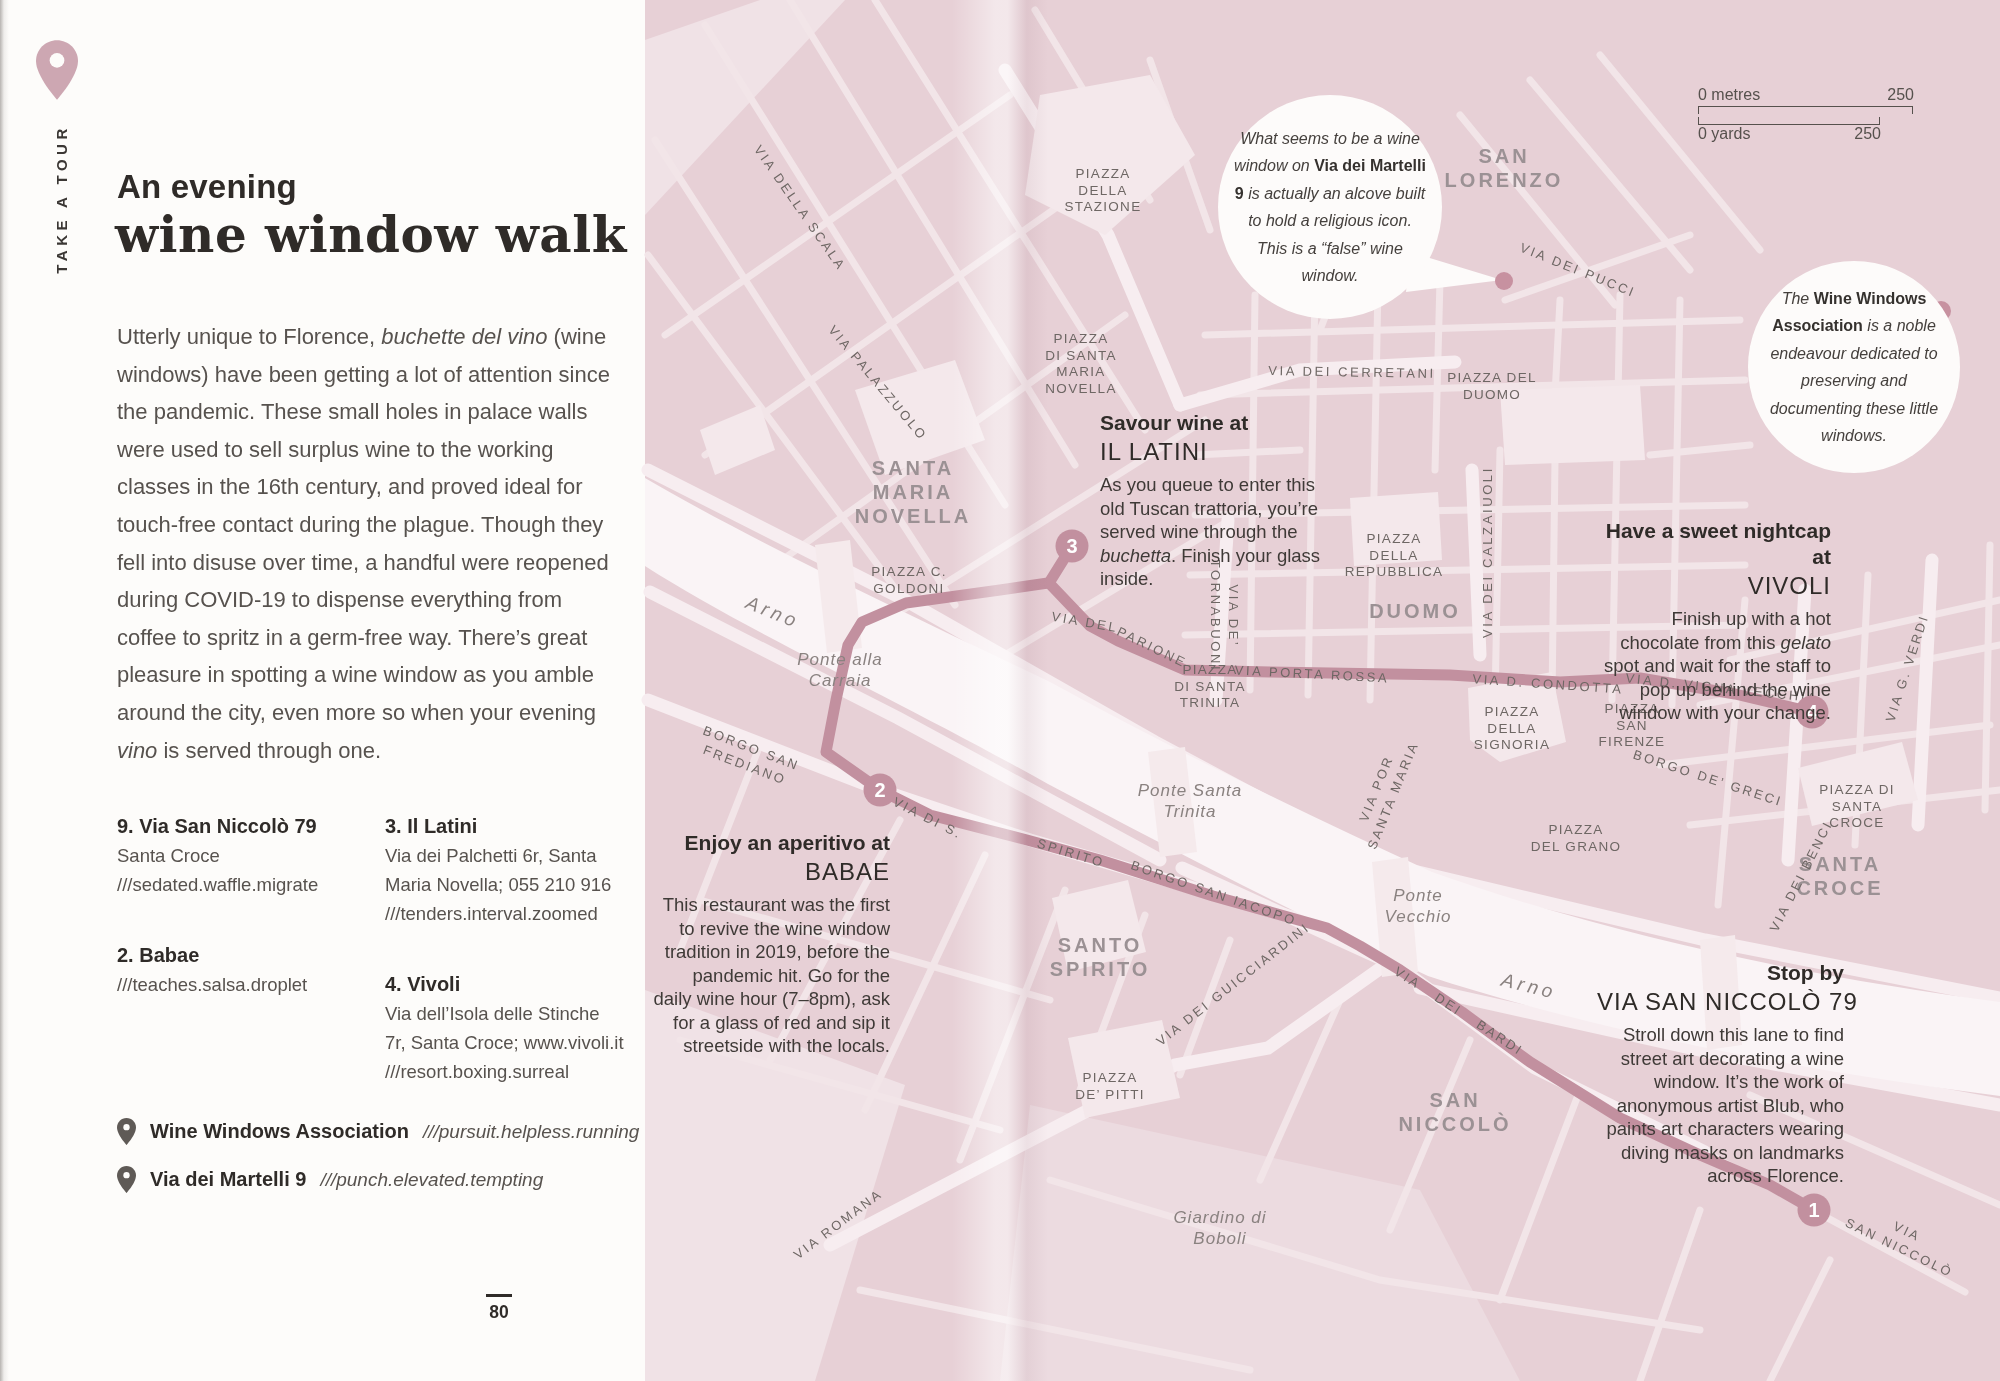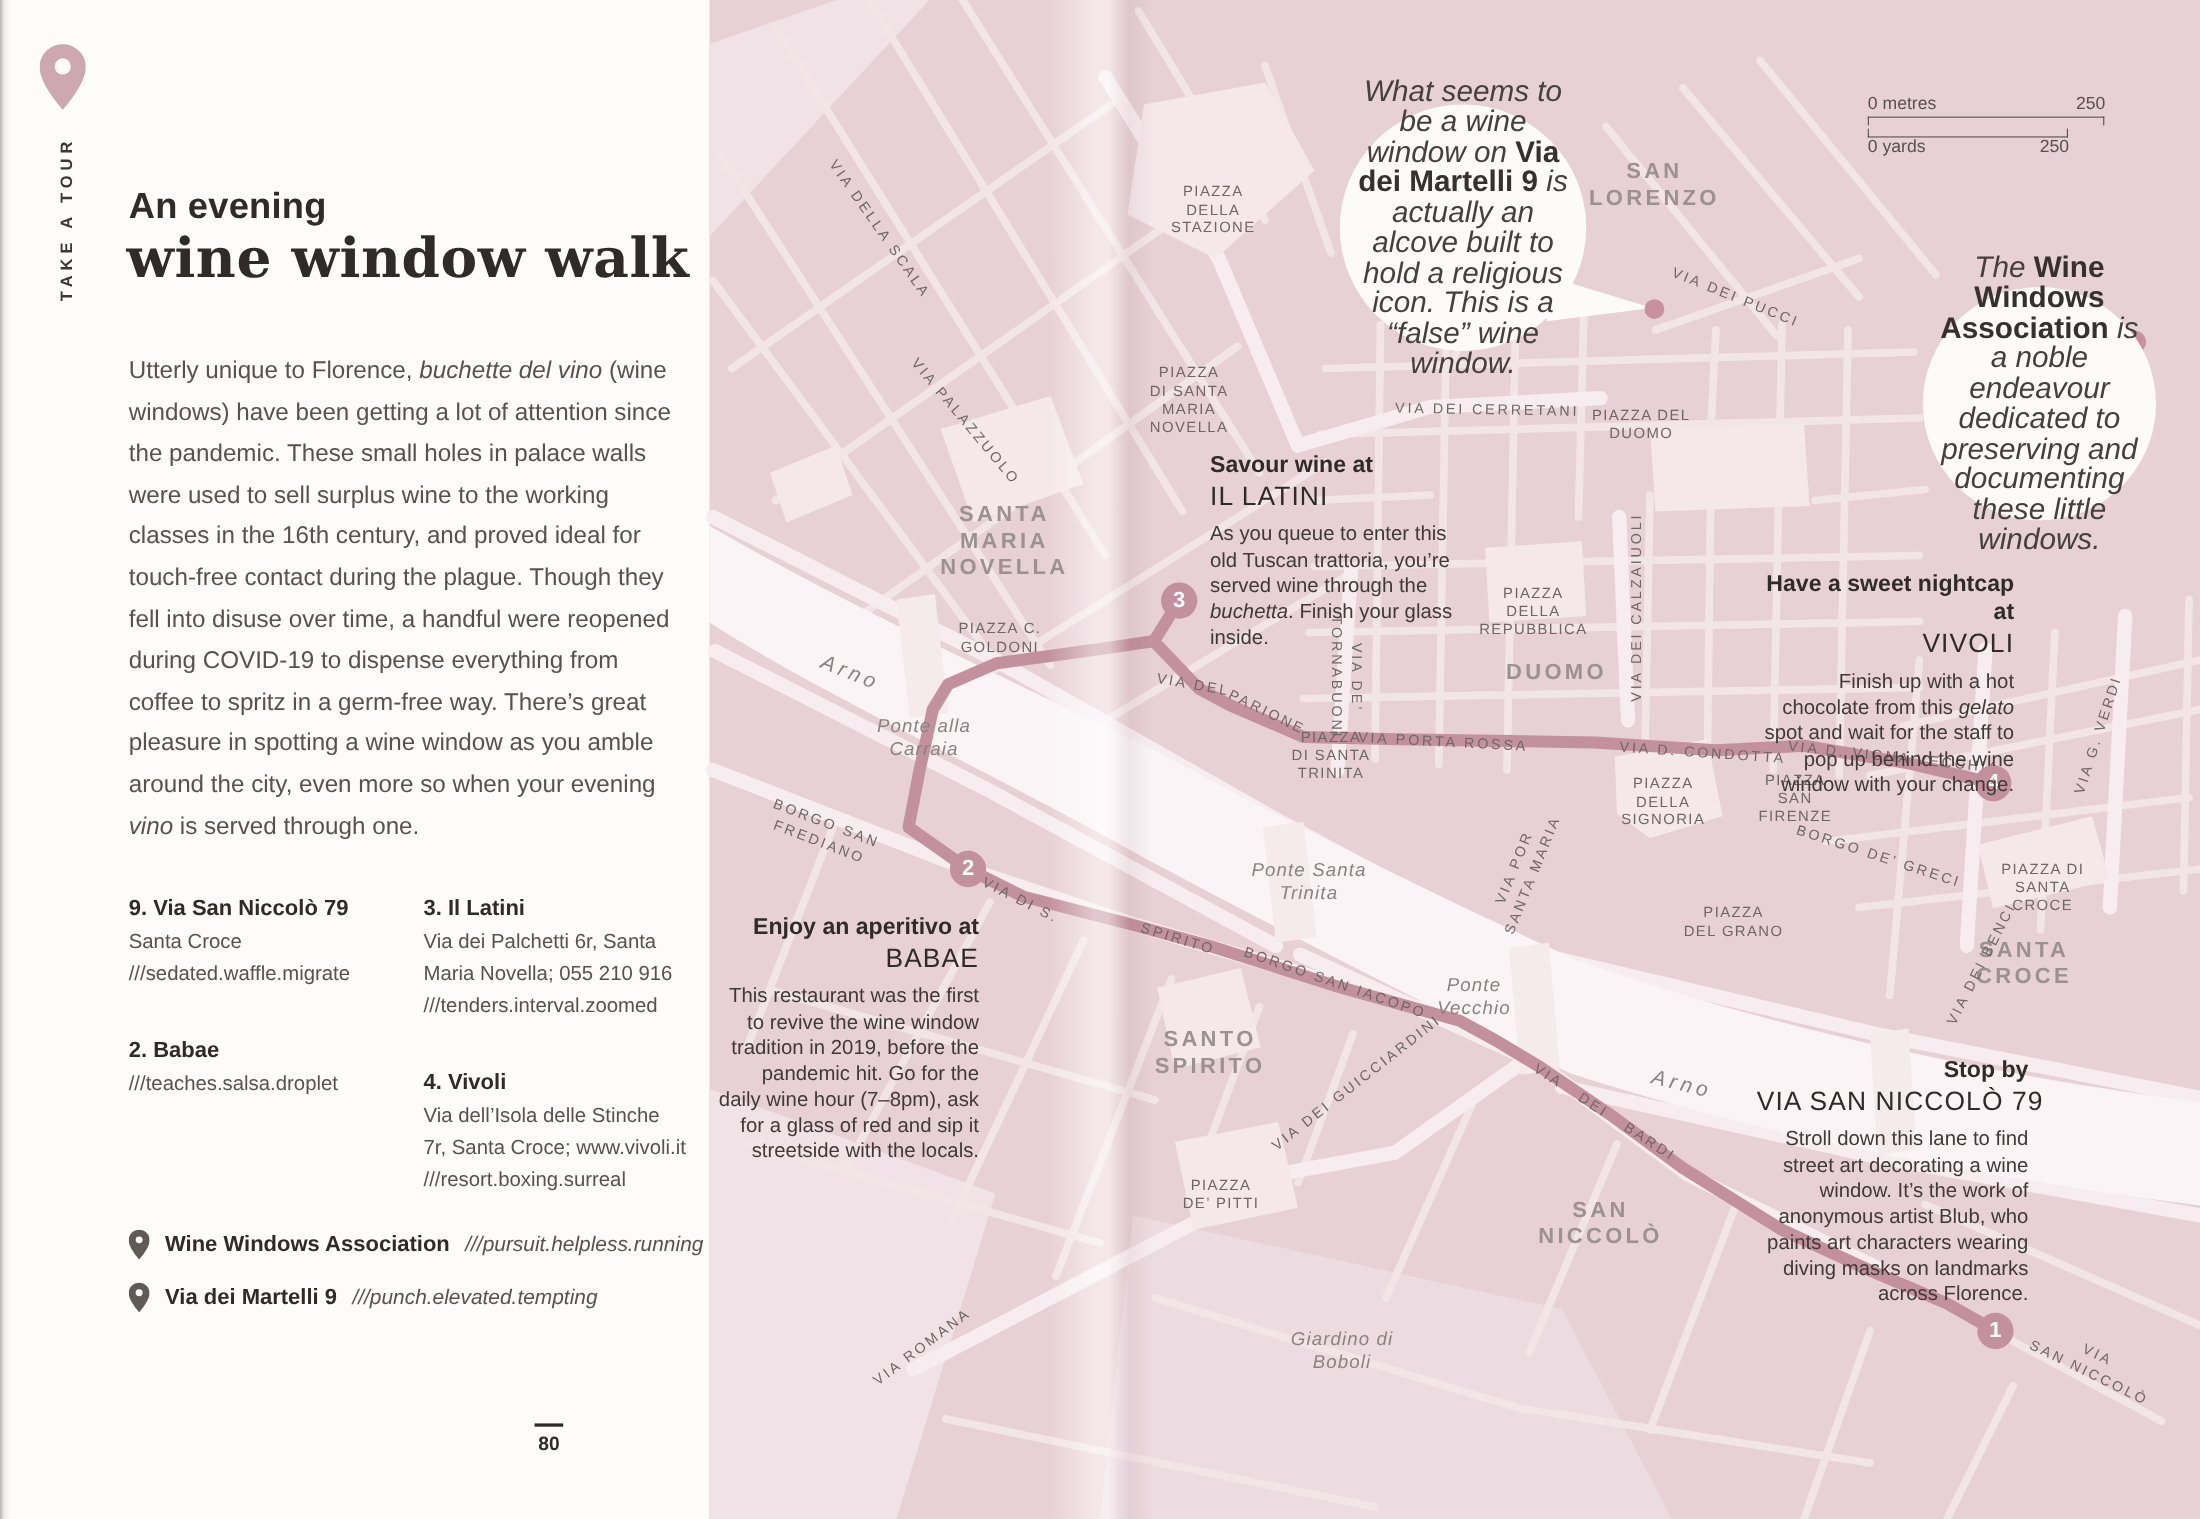--- a/index.html
+++ b/index.html
@@ -34,21 +34,21 @@
   .pz{font-size:13.5px;letter-spacing:1.3px;color:#6e6764;line-height:16.5px;font-weight:500;}
   .st{font-size:13px;letter-spacing:2.6px;color:#6e6764;white-space:pre;text-align:center;font-weight:500;}
   .wa{font-size:17px;font-style:italic;color:#8a8280;letter-spacing:1px;line-height:21px;}
   .wa.big{font-size:19px;letter-spacing:4px;}
   .mk{position:absolute;width:33px;height:33px;border-radius:50%;background:#c2909f;color:#fff;
       font-size:20px;font-weight:700;display:flex;align-items:center;justify-content:center;
       transform:translate(-50%,-50%);z-index:5;}
   .dot{position:absolute;border-radius:50%;background:#c791a0;z-index:5;transform:translate(-50%,-50%);}
   .bubble{position:absolute;border-radius:50%;background:#fdfbfa;z-index:6;display:flex;
       align-items:center;justify-content:center;text-align:center;}
-  .bubble p{margin:0;padding:14px;font-size:27px;line-height:27.5px;font-style:italic;color:#45403d;}
+  .bubble p{margin:0;padding:14px;font-size:16px;line-height:27.5px;font-style:italic;color:#45403d;}
   .bubble b{font-style:normal;font-weight:700;color:#35312e;}
   .ann{position:absolute;z-index:6;color:#3f3a37;}
   .ann.ra{text-align:right;}
   .ann-h{font-size:21px;font-weight:700;color:#2f2b28;line-height:26px;}
   .ann-p{font-size:24px;letter-spacing:1px;color:#2f2b28;line-height:31px;white-space:nowrap;}
   .ann-b{font-size:18.5px;line-height:23.5px;margin-top:6px;}
   .ann-b i{font-style:italic;}
   .scalebar{position:absolute;left:1698px;top:86px;width:216px;z-index:6;color:#56514d;font-size:16px;}
   .sb-row{display:flex;justify-content:space-between;}
   .sb-line{height:7px;border-top:1.5px solid #56514d;border-left:1.5px solid #56514d;border-right:1.5px solid #56514d;margin-top:2px;}
@@ -318,21 +318,21 @@
 SAN NICCOLÒ</span>
   <span class="st" style="left:1801px;top:876px;--r:-63deg">VIA DEI BENCI</span>
   <span class="st" style="left:1907px;top:668px;--r:-72deg">VIA G. VERDI</span>
 
   <span class="wa big" style="left:773px;top:612px;--r:22deg">Arno</span>
   <span class="wa big" style="left:1529px;top:986px;--r:14deg">Arno</span>
   <span class="wa" style="left:840px;top:670px">Ponte alla
 Carraia</span>
   <span class="wa" style="left:1190px;top:801px">Ponte Santa
 Trinita</span>
-  <span class="wa" style="left:1340px;top:906px">Ponte
+  <span class="wa" style="left:1418px;top:906px">Ponte
 Vecchio</span>
   <span class="wa" style="left:1220px;top:1228px">Giardino di
 Boboli</span>
 
   <div class="bubble" style="left:1218px;top:95px;width:224px;height:224px">
     <p><span>What seems to be a wine window on </span><b>Via dei Martelli 9</b><span> is actually an alcove built to hold a religious icon. This is a “false” wine window.</span></p>
   </div>
   <div class="bubble" style="left:1748px;top:261px;width:212px;height:212px">
     <p><span>The </span><b>Wine Windows Association</b><span> is a noble endeavour dedicated to preserving and documenting these little windows.</span></p>
   </div>

